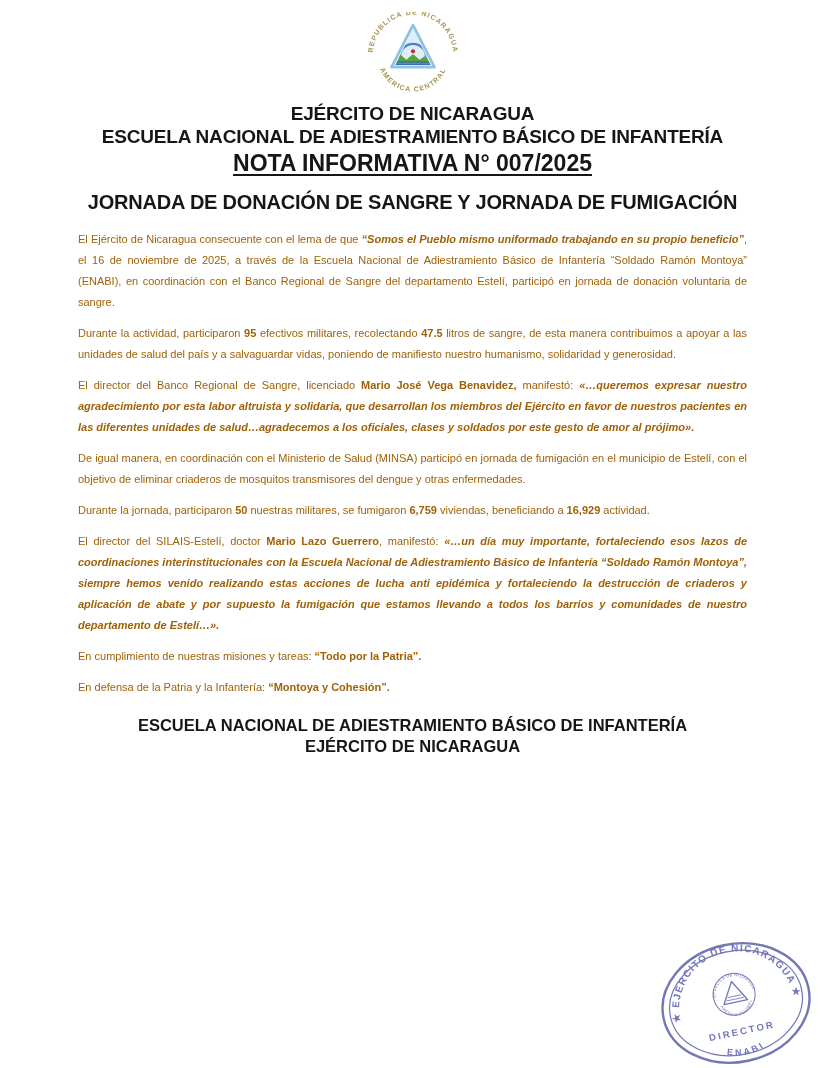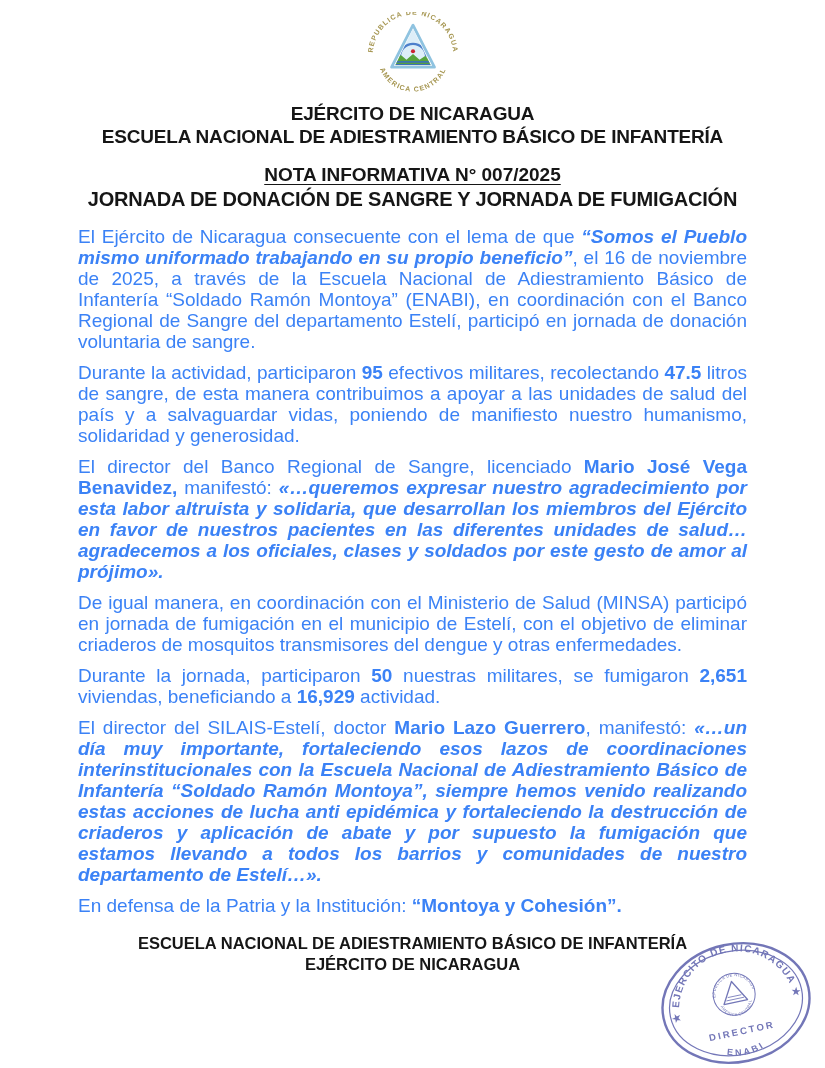--- a/index.html
+++ b/index.html
@@ -13,30 +13,30 @@
     font-family: "Liberation Sans", sans-serif;
     color: #2b2b2b;
     overflow: hidden;
   }
   .content { padding: 8px 78px 0 78px; }
 
   .emblem-wrap { text-align: center; padding-top: 4px; }
 
   .hdr { text-align: center; font-weight: 700; color: #161616; }
   .hdr-line { font-size: 19px; line-height: 23px; letter-spacing: -0.2px; }
-  .hdr-nota { font-size: 19px; line-height: 24px; margin-top: 15px; text-decoration: underline; text-underline-offset: 3px; }
-  .doc-title { font-size: 20px; line-height: 24px; letter-spacing: -0.2px; }
+  .hdr-nota { font-size: 23px; line-height: 24px; margin-top: 3px; text-decoration: underline; text-underline-offset: 3px; }
+  .doc-title { font-size: 20px; line-height: 24px; margin-top: 15px; letter-spacing: -0.2px; }
 
   .body-text { margin-top: 15px; }
   .para {
-    font-size: 19px;
+    font-size: 11px;
     line-height: 21px;
     text-align: justify;
     margin-bottom: 10px;
-    color: #3b82f6;
+    color: #a16207;
   }
   .r-n  { font-weight: 400; font-style: normal; }
   .r-b  { font-weight: 700; font-style: normal; }
   .r-bi { font-weight: 700; font-style: italic; }
 
   .footer-heading {
     margin-top: 17px;
     text-align: center;
     font-weight: 700;
     font-size: 16.5px;
@@ -89,23 +89,24 @@
       <div class="hdr-line">ESCUELA NACIONAL DE ADIESTRAMIENTO BÁSICO DE INFANTERÍA</div>
       <div class="hdr-nota">NOTA INFORMATIVA N° 007/2025</div>
       <div class="doc-title">JORNADA DE DONACIÓN DE SANGRE Y JORNADA DE FUMIGACIÓN</div>
     </div>
 
     <div class="body-text">
         <p class="para"><span class="r-n">El Ejército de Nicaragua consecuente con el lema de que </span><span class="r-bi">“Somos el Pueblo mismo uniformado trabajando en su propio beneficio”</span><span class="r-n">, el 16 de noviembre de 2025, a través de la Escuela Nacional de Adiestramiento Básico de Infantería “Soldado Ramón Montoya” (ENABI), en coordinación con el Banco Regional de Sangre del departamento Estelí, participó en jornada de donación voluntaria de sangre.</span></p>
         <p class="para"><span class="r-n">Durante la actividad, participaron </span><span class="r-b">95</span><span class="r-n"> efectivos militares, recolectando </span><span class="r-b">47.5</span><span class="r-n"> litros de sangre, de esta manera contribuimos a apoyar a las unidades de salud del país y a salvaguardar vidas, poniendo de manifiesto nuestro humanismo, solidaridad y generosidad.</span></p>
         <p class="para"><span class="r-n">El director del Banco Regional de Sangre, licenciado </span><span class="r-b">Mario José Vega Benavidez,</span><span class="r-n"> manifestó: </span><span class="r-bi">«…queremos expresar nuestro agradecimiento por esta labor altruista y solidaria, que desarrollan los miembros del Ejército en favor de nuestros pacientes en las diferentes unidades de salud…agradecemos a los oficiales, clases y soldados por este gesto de amor al prójimo».</span></p>
         <p class="para"><span class="r-n">De igual manera, en coordinación con el Ministerio de Salud (MINSA) participó en jornada de fumigación en el municipio de Estelí, con el objetivo de eliminar criaderos de mosquitos transmisores del dengue y otras enfermedades.</span></p>
-        <p class="para"><span class="r-n">Durante la jornada, participaron </span><span class="r-b">50</span><span class="r-n"> nuestras militares, se fumigaron </span><span class="r-b">2,651</span><span class="r-n"> viviendas, beneficiando a </span><span class="r-b">16,929</span><span class="r-n"> actividad.</span></p>
+        <p class="para"><span class="r-n">Durante la jornada, participaron </span><span class="r-b">50</span><span class="r-n"> nuestras militares, se fumigaron </span><span class="r-b">6,759</span><span class="r-n"> viviendas, beneficiando a </span><span class="r-b">16,929</span><span class="r-n"> actividad.</span></p>
         <p class="para"><span class="r-n">El director del SILAIS-Estelí, doctor  </span><span class="r-b">Mario Lazo Guerrero</span><span class="r-n">, manifestó: </span><span class="r-bi">«…un día muy importante, fortaleciendo esos lazos de coordinaciones interinstitucionales con la Escuela Nacional de Adiestramiento Básico de Infantería “Soldado Ramón Montoya”, siempre hemos venido realizando estas acciones de lucha anti epidémica y fortaleciendo la destrucción de criaderos y aplicación de abate y por supuesto la fumigación que estamos llevando a todos los barrios y comunidades de nuestro departamento de Estelí…».</span></p>
-        <p class="para"><span class="r-n">En defensa de la Patria y la Institución: </span><span class="r-b">“Montoya y Cohesión”.</span></p>
+        <p class="para"><span class="r-n">En cumplimiento de nuestras misiones y tareas: </span><span class="r-b">“Todo por la Patria”.</span></p>
+        <p class="para"><span class="r-n">En defensa de la Patria y la Infantería: </span><span class="r-b">“Montoya y Cohesión”.</span></p>
       </div>
 
     <div class="footer-heading">
       <div>ESCUELA NACIONAL DE ADIESTRAMIENTO BÁSICO DE INFANTERÍA</div>
       <div>EJÉRCITO DE NICARAGUA</div>
     </div>
 
   </div>
 
   <div class="stamp">

